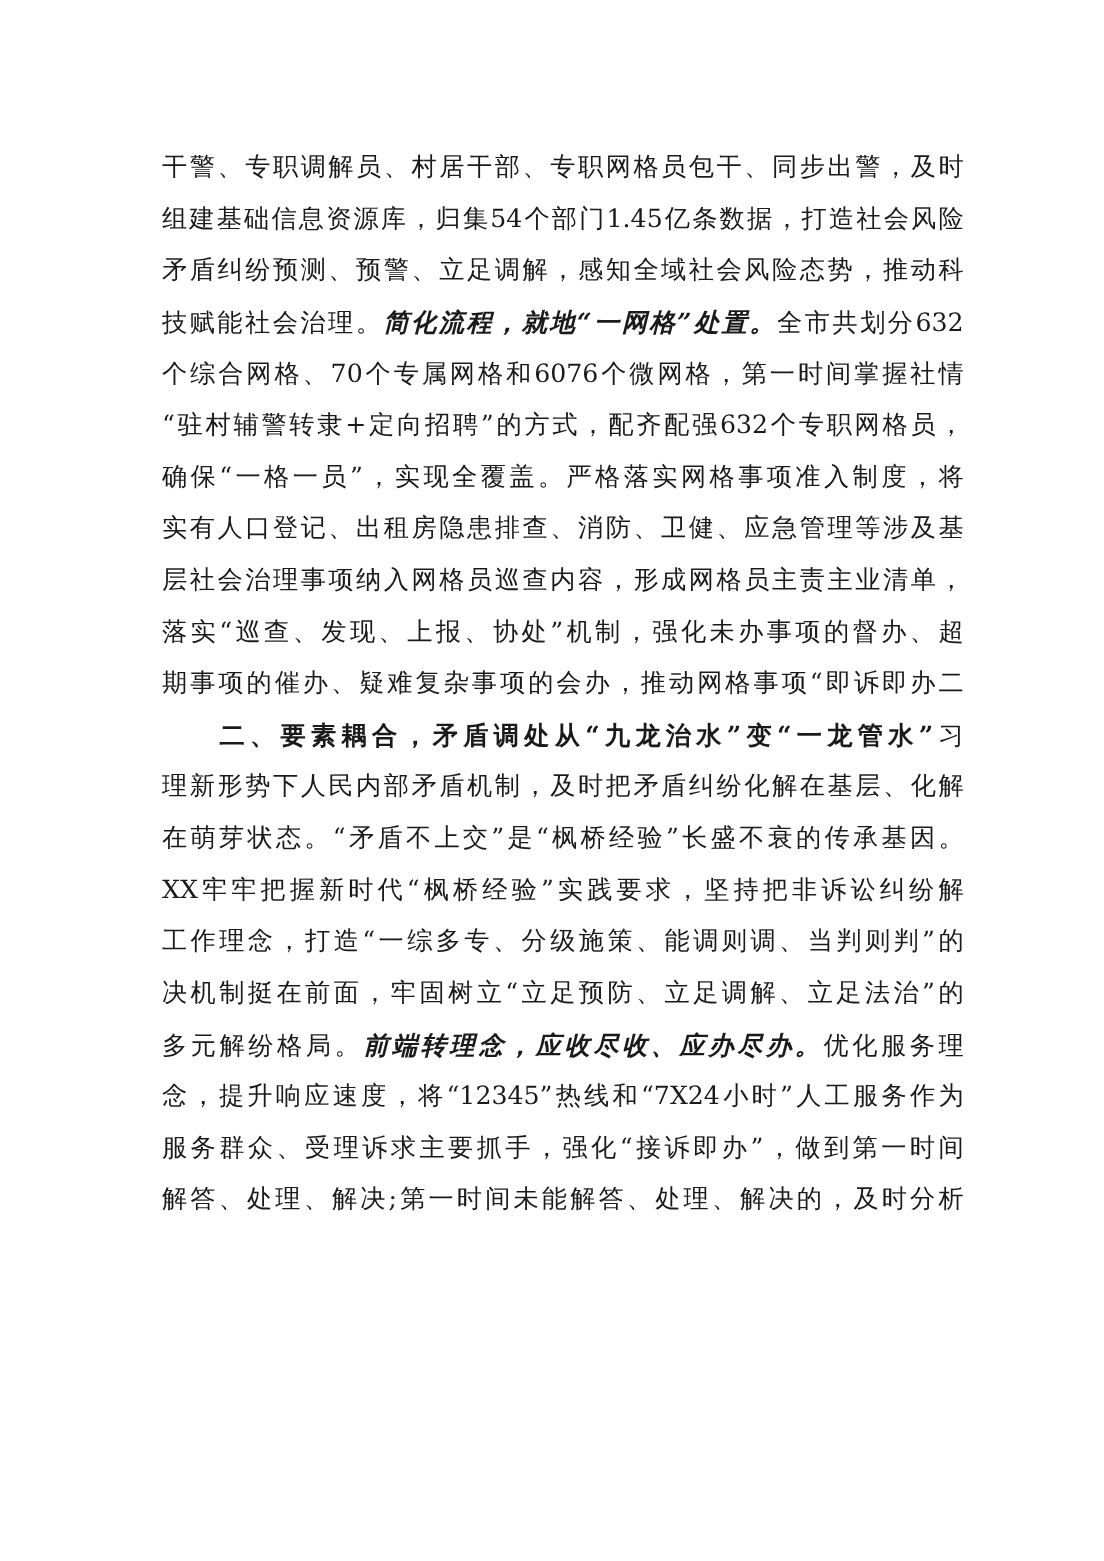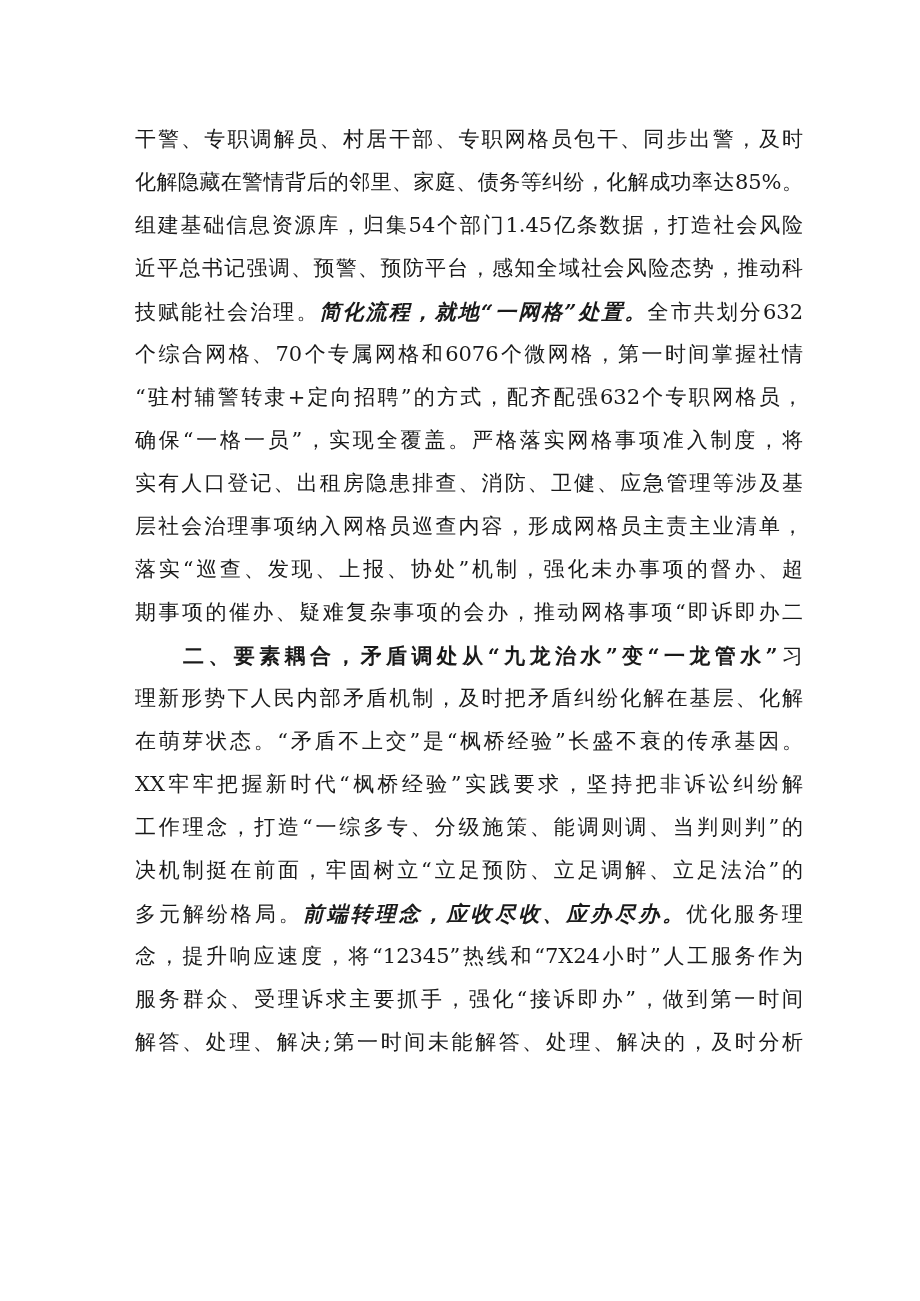--- a/index.html
+++ b/index.html
@@ -42,23 +42,22 @@
   .b {
     font-weight: bold;
     font-style: italic;
   }
 </style>
 </head>
 <body>
 
 <div class="page">
   <div class="line"><span>干警、专职调解员、村居干部、专职网格员包干、同步出警，及时</span></div>
-  <div class="line"><span>化解隐藏在警情背后的邻里、家庭、债务等纠纷，化解成功率达85%。</span></div>
   <div class="line"><span>组建基础信息资源库，归集54个部门1.45亿条数据，打造社会风险</span></div>
-  <div class="line"><span>近平总书记强调、预警、预防平台，感知全域社会风险态势，推动科</span></div>
+  <div class="line"><span>矛盾纠纷预测、预警、立足调解，感知全域社会风险态势，推动科</span></div>
   <div class="line"><span>技赋能社会治理。</span><span class="b">简化流程，就地“一网格”处置。</span><span>全市共划分632</span></div>
   <div class="line"><span>个综合网格、70个专属网格和6076个微网格，第一时间掌握社情</span></div>
   <div class="line"><span>“驻村辅警转隶+定向招聘”的方式，配齐配强632个专职网格员，</span></div>
   <div class="line"><span>确保“一格一员”，实现全覆盖。严格落实网格事项准入制度，将</span></div>
   <div class="line"><span>实有人口登记、出租房隐患排查、消防、卫健、应急管理等涉及基</span></div>
   <div class="line"><span>层社会治理事项纳入网格员巡查内容，形成网格员主责主业清单，</span></div>
   <div class="line"><span>落实“巡查、发现、上报、协处”机制，强化未办事项的督办、超</span></div>
   <div class="line"><span>期事项的催办、疑难复杂事项的会办，推动网格事项“即诉即办二</span></div>
   <div class="line heading"><span>二、要素耦合，矛盾调处从“九龙治水”变“一龙管水”</span><span class="tail">习</span></div>
   <div class="line"><span>理新形势下人民内部矛盾机制，及时把矛盾纠纷化解在基层、化解</span></div>

